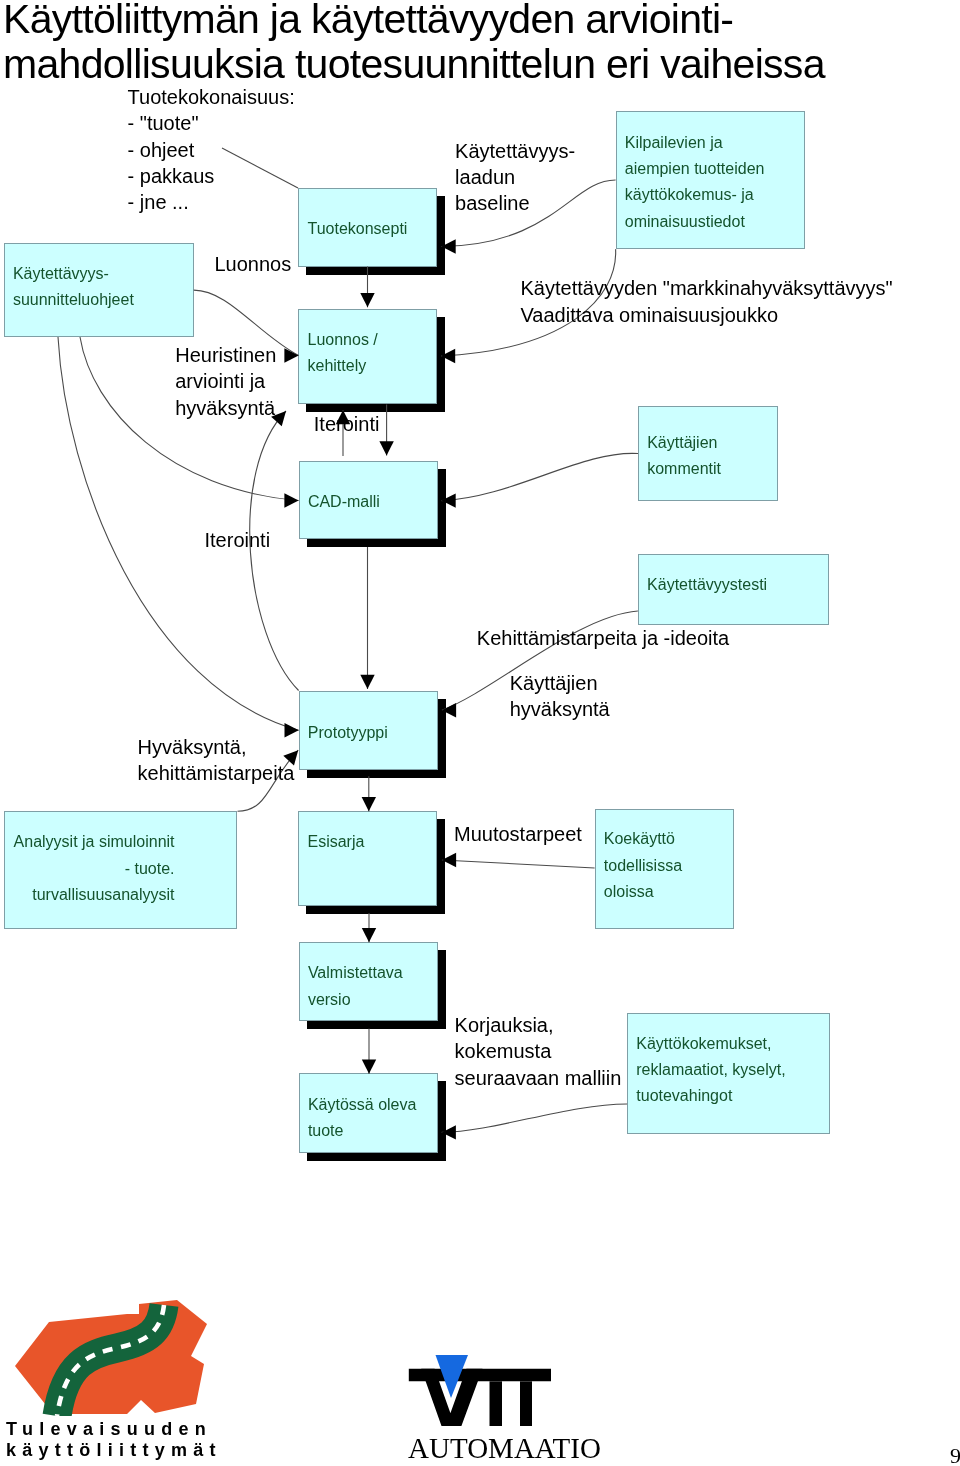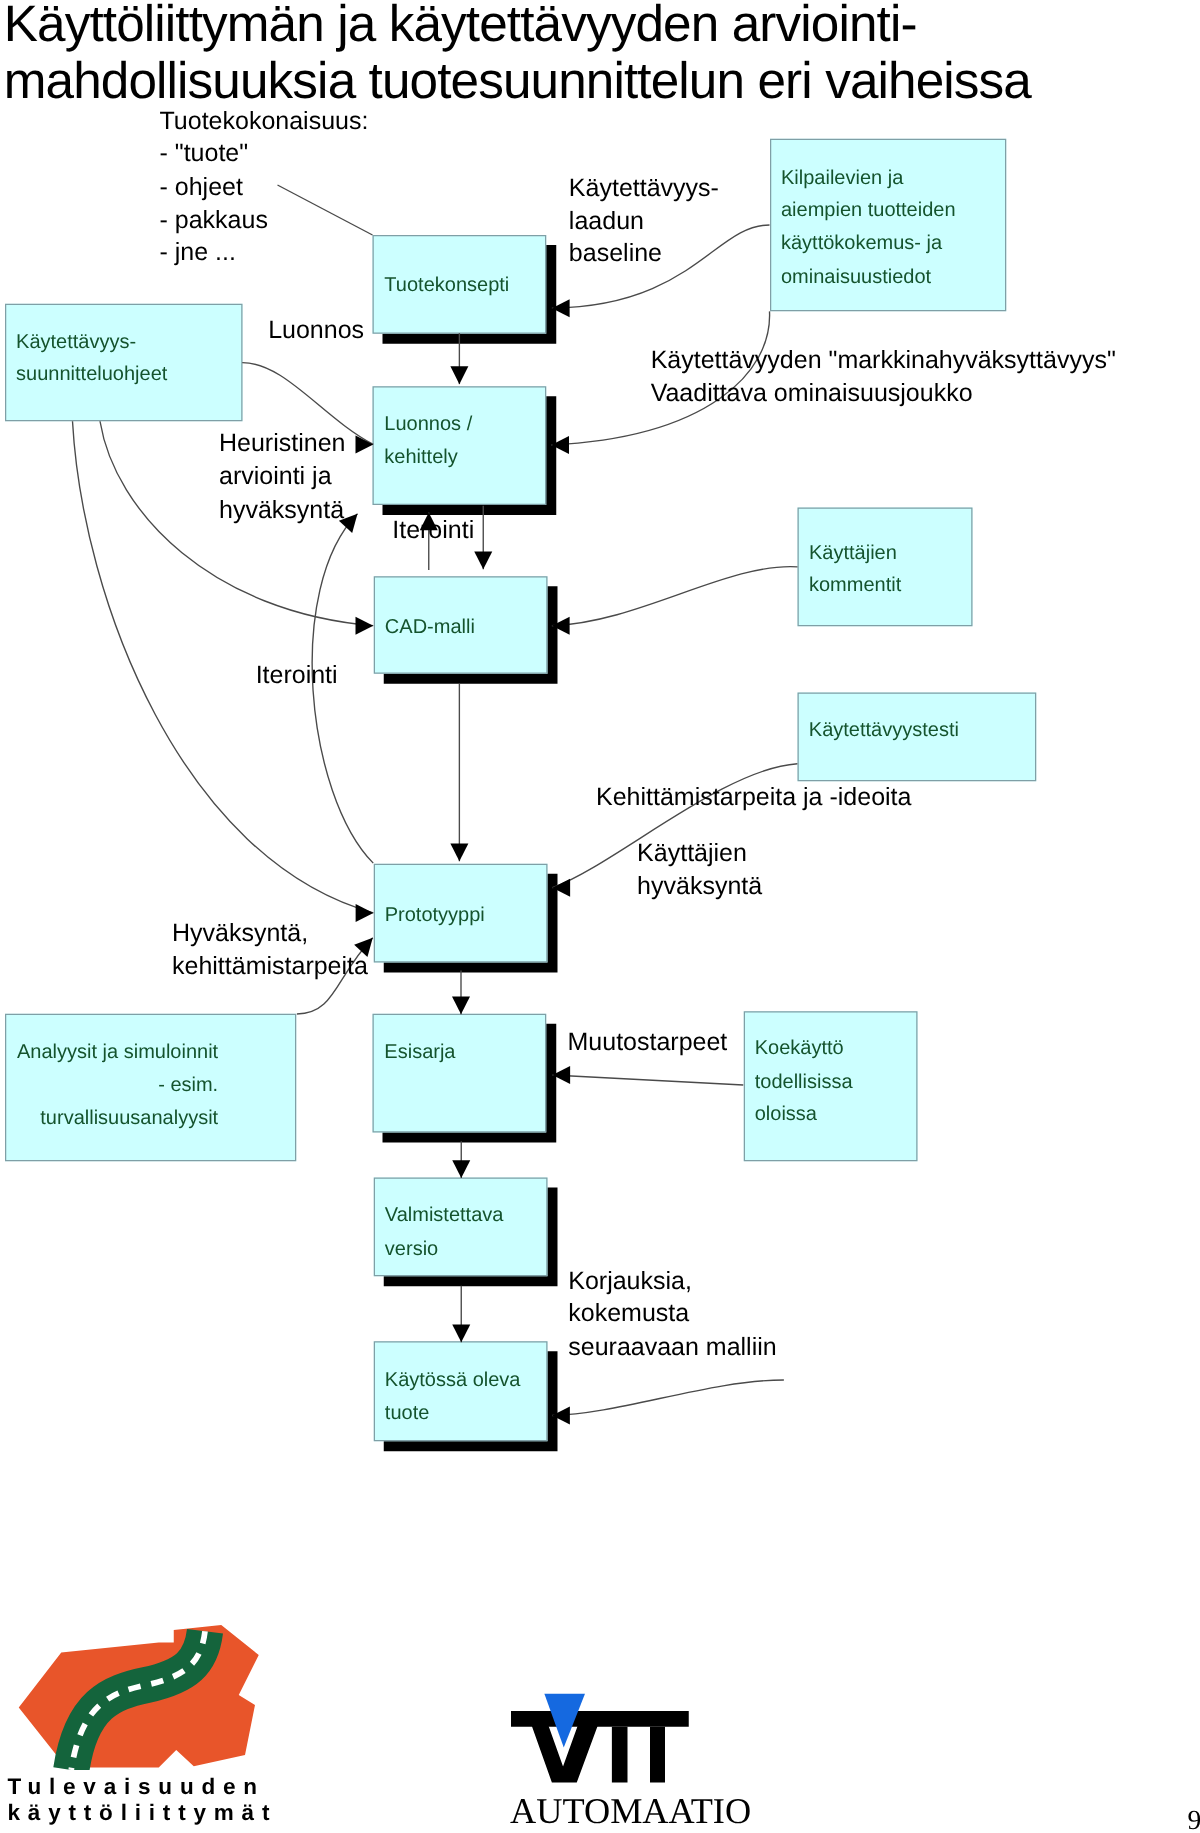--- a/index.html
+++ b/index.html
@@ -131,24 +131,27 @@
       <div class="pbox" style="left: 615.6px; top: 110.6px; width: 189.5px; height: 138.5px;">
         <div class="bt" style="top: 18.1px;"><div>Kilpailevien ja</div><div>aiempien tuotteiden</div><div>käyttökokemus- ja</div><div>ominaisuustiedot</div></div>
       </div>
       <div class="pbox" style="left: 638px; top: 406.3px; width: 139.5px; height: 94.5px;">
         <div class="bt" style="top: 22.5px;"><div>Käyttäjien</div><div>kommentit</div></div>
       </div>
       <div class="pbox" style="left: 637.9px; top: 554.1px; width: 191.1px; height: 71px;">
         <div class="bt" style="top: 16.5px;"><div>Käytettävyystesti</div></div>
       </div>
       <div class="pbox" style="left: 4.4px; top: 811.1px; width: 233px; height: 118px;">
-        <div class="bt" style="top: 17.3px; text-align: right;"><div>Analyysit ja simuloinnit</div><div>- esim.</div><div>turvallisuusanalyysit</div></div>
+        <div class="bt" style="top: 17.3px; text-align: right;"><div>Analyysit ja simuloinnit</div><div>- tuote.</div><div>turvallisuusanalyysit</div></div>
       </div>
       <div class="pbox" style="left: 594.6px; top: 808.6px; width: 139.5px; height: 120.4px;">
         <div class="bt" style="top: 16.8px;"><div>Koekäyttö</div><div>todellisissa</div><div>oloissa</div></div>
+      </div>
+      <div class="pbox" style="left: 627.1px; top: 1013.3px; width: 203px; height: 120.7px;">
+        <div class="bt" style="top: 16.4px;"><div>Käyttökokemukset,</div><div>reklamaatiot, kyselyt,</div><div>tuotevahingot</div></div>
       </div>
     </div>
   <div id="lbllayer">
       <div class="lbl" style="left: 127.6px; top: 84px;"><div>Tuotekokonaisuus:</div><div>- "tuote"</div><div>- ohjeet</div><div>- pakkaus</div><div>- jne ...</div></div>
       <div class="lbl" style="left: 455.1px; top: 137.5px;"><div>Käytettävyys-</div><div>laadun</div><div>baseline</div></div>
       <div class="lbl" style="left: 214.5px; top: 250.5px;"><div>Luonnos</div></div>
       <div class="lbl" style="left: 127.2px; top: 342px; margin-left: 48px;"><div>Heuristinen</div><div>arviointi ja</div><div>hyväksyntä</div></div>
       <div class="lbl" style="left: 520.5px; top: 275.3px;"><div>Käytettävyyden "markkinahyväksyttävyys"</div><div>Vaadittava ominaisuusjoukko</div></div>
       <div class="lbl" style="left: 313.8px; top: 410.5px;"><div>Iterointi</div></div>
       <div class="lbl" style="left: 204.5px; top: 526.5px;"><div>Iterointi</div></div>

